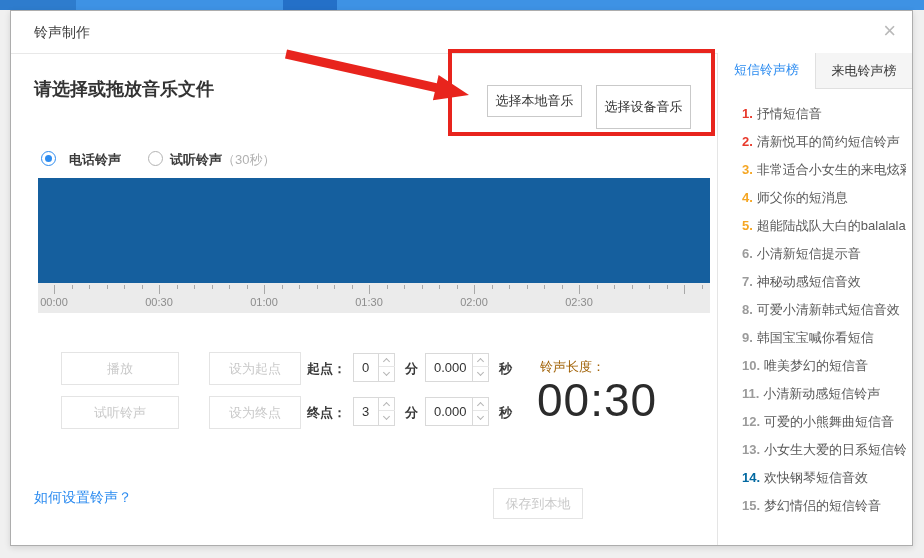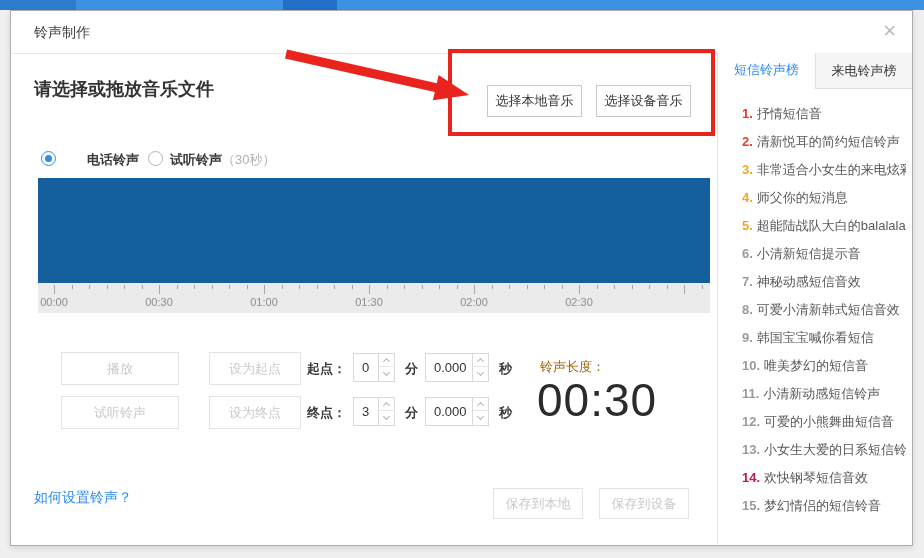--- a/index.html
+++ b/index.html
@@ -13,21 +13,21 @@
   .dlg-title { position:absolute; left:23px; top:13px; font-size:14px; color:#404040; }
   .close-x { position:absolute; right:16px; top:8px; font-size:22px; color:#b9b9b9;
     line-height:24px; cursor:pointer; font-weight:400; }
   .divider { position:absolute; left:0; top:42px; width:706px; height:1px; background:#e8e8e8; }
 
   .main { position:absolute; left:0; top:42px; width:706px; bottom:0; }
   .heading { position:absolute; left:23px; top:66px; font-size:18px; font-weight:bold; color:#333; }
   .btn { position:absolute; background:#fff; border:1px solid #c9c9c9; color:#333;
     font-size:13px; text-align:center; cursor:pointer; font-family:inherit; }
   .btn-local { left:476px; top:74px; width:95px; height:32px; line-height:30px; }
-  .btn-device { left:585px; top:74px; width:95px; height:32px; line-height:30px; }
+  .btn-device { left:585px; top:74px; width:95px; height:44px; line-height:30px; }
   .btn.disabled { border-color:#e4e4e4; color:#c9c9c9; cursor:default; }
 
   .ann-box { position:absolute; left:437px; top:38px; width:267px; height:87px;
     border:4px solid #e8241d; pointer-events:none; }
   .ann-arrow { position:absolute; left:260px; top:30px; width:212px; height:70px; pointer-events:none; }
 
   .radio-row { position:absolute; left:30px; top:139px; height:16px; }
   .radio { position:absolute; width:15px; height:15px; border-radius:50%; background:#fff; }
   .radio.sel { border:1px solid #2d8cf0; }
   .radio.sel::after { content:""; position:absolute; left:3px; top:3px; width:7px; height:7px;
@@ -102,21 +102,21 @@
   <button class="btn btn-local">选择本地音乐</button>
   <button class="btn btn-device">选择设备音乐</button>
 
   <div class="ann-box"></div>
   <svg class="ann-arrow" viewBox="0 0 212 70">
     <polygon points="16,8.6 165.8,42.2 167.6,33.9 198,54 161.9,59.3 163.8,51 14,17.4" fill="#e8241d"></polygon>
   </svg>
 
   <div class="radio-row">
     <span class="radio sel" style="left:0;top:1px;"></span>
-    <span class="radio-label" style="left:38px;padding-left:8px;">电话铃声</span>
+    <span class="radio-label" style="left:20px;padding-left:8px;">电话铃声</span>
     <span class="radio unsel" style="left:107px;top:1px;"></span>
     <span class="radio-label" style="left:129px;"><span>试听铃声</span><span class="radio-suffix">（30秒）</span></span>
   </div>
 
   <div class="waveform"></div>
   <div class="ruler">
       <span class="tick major" style="left: 16px;"></span>
       <span class="tick minor" style="left: 33.5px;"></span>
       <span class="tick minor" style="left: 51px;"></span>
       <span class="tick minor" style="left: 68.5px;"></span>
@@ -217,39 +217,38 @@
         </span>
     </span>
   </div>
   <span class="unit" style="left:488px;top:393px;">秒</span>
 
   <span class="len-label">铃声长度：</span>
   <span class="len-value">00:30</span>
 
   <span class="help-link">如何设置铃声？</span>
   <button class="btn disabled btn-savelocal">保存到本地</button>
-  <button class="btn disabled btn-savedevice">保存到设备</button>
 
   <div class="sidebar">
     <div class="tabs">
       <div class="tab active">短信铃声榜</div>
       <div class="tab inactive">来电铃声榜</div>
     </div>
     <div class="rt-list">
         <div class="rt-item" style="top: 7px;"><span class="rt-rank" style="color: rgb(232, 57, 43);">1.</span><span class="rt-title">抒情短信音</span></div>
         <div class="rt-item" style="top: 35px;"><span class="rt-rank" style="color: rgb(232, 57, 43);">2.</span><span class="rt-title">清新悦耳的简约短信铃声</span></div>
         <div class="rt-item" style="top: 63px;"><span class="rt-rank" style="color: rgb(245, 166, 35);">3.</span><span class="rt-title">非常适合小女生的来电炫彩...</span></div>
         <div class="rt-item" style="top: 91px;"><span class="rt-rank" style="color: rgb(245, 166, 35);">4.</span><span class="rt-title">师父你的短消息</span></div>
         <div class="rt-item" style="top: 119px;"><span class="rt-rank" style="color: rgb(245, 166, 35);">5.</span><span class="rt-title">超能陆战队大白的balalala</span></div>
         <div class="rt-item" style="top: 147px;"><span class="rt-rank" style="color: rgb(155, 155, 155);">6.</span><span class="rt-title">小清新短信提示音</span></div>
         <div class="rt-item" style="top: 175px;"><span class="rt-rank" style="color: rgb(155, 155, 155);">7.</span><span class="rt-title">神秘动感短信音效</span></div>
         <div class="rt-item" style="top: 203px;"><span class="rt-rank" style="color: rgb(155, 155, 155);">8.</span><span class="rt-title">可爱小清新韩式短信音效</span></div>
         <div class="rt-item" style="top: 231px;"><span class="rt-rank" style="color: rgb(155, 155, 155);">9.</span><span class="rt-title">韩国宝宝喊你看短信</span></div>
         <div class="rt-item" style="top: 259px;"><span class="rt-rank" style="color: rgb(155, 155, 155);">10.</span><span class="rt-title">唯美梦幻的短信音</span></div>
         <div class="rt-item" style="top: 287px;"><span class="rt-rank" style="color: rgb(155, 155, 155);">11.</span><span class="rt-title">小清新动感短信铃声</span></div>
         <div class="rt-item" style="top: 315px;"><span class="rt-rank" style="color: rgb(155, 155, 155);">12.</span><span class="rt-title">可爱的小熊舞曲短信音</span></div>
         <div class="rt-item" style="top: 343px;"><span class="rt-rank" style="color: rgb(155, 155, 155);">13.</span><span class="rt-title">小女生大爱的日系短信铃声</span></div>
-        <div class="rt-item" style="top: 371px;"><span class="rt-rank" style="color: #be185d;">14.</span><span class="rt-title">欢快钢琴短信音效</span></div>
+        <div class="rt-item" style="top: 371px;"><span class="rt-rank" style="color: #0369a1;">14.</span><span class="rt-title">欢快钢琴短信音效</span></div>
         <div class="rt-item" style="top: 399px;"><span class="rt-rank" style="color: rgb(155, 155, 155);">15.</span><span class="rt-title">梦幻情侣的短信铃音</span></div>
       </div>
   </div>
 
 </div>
 
 </body></html>

